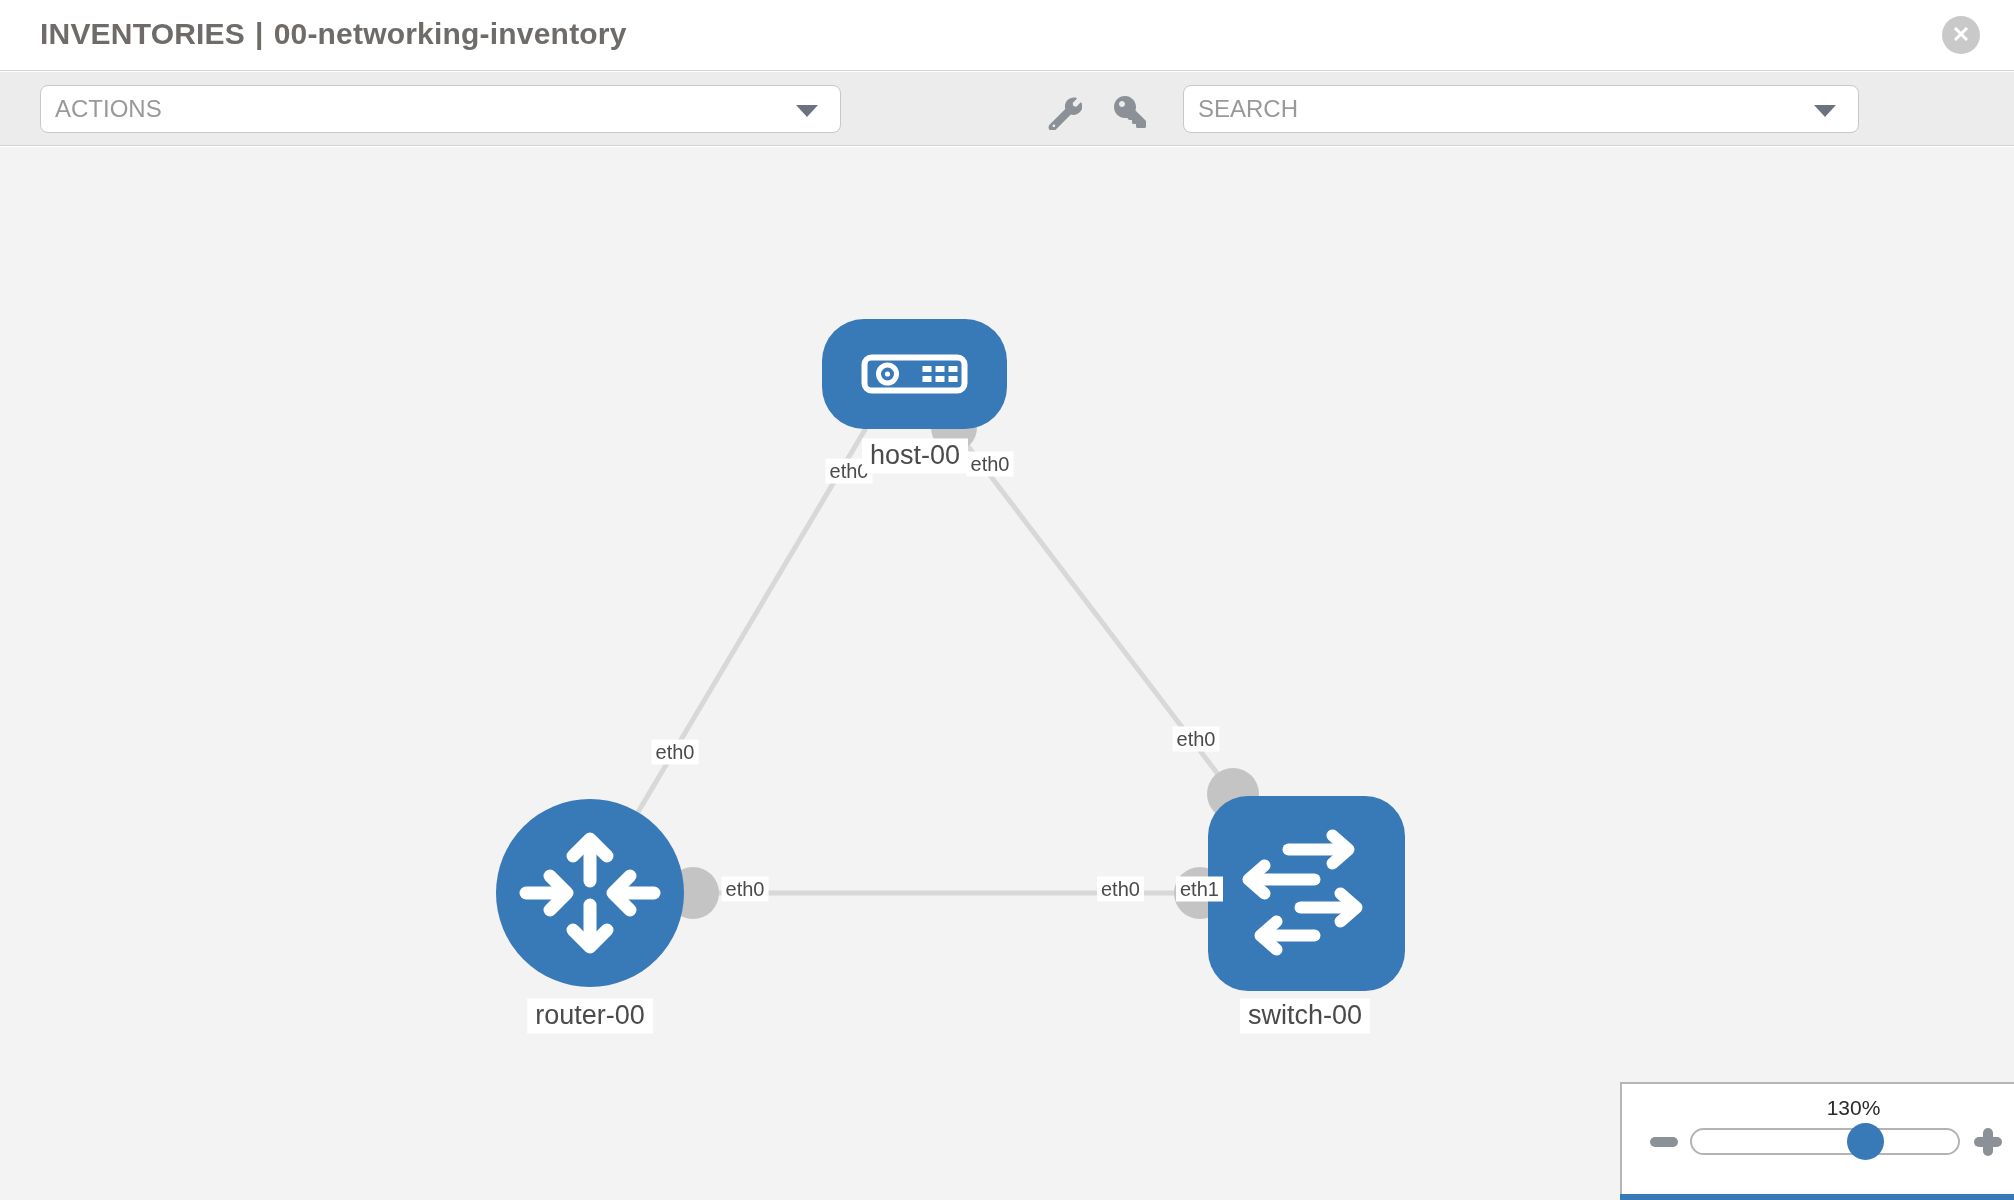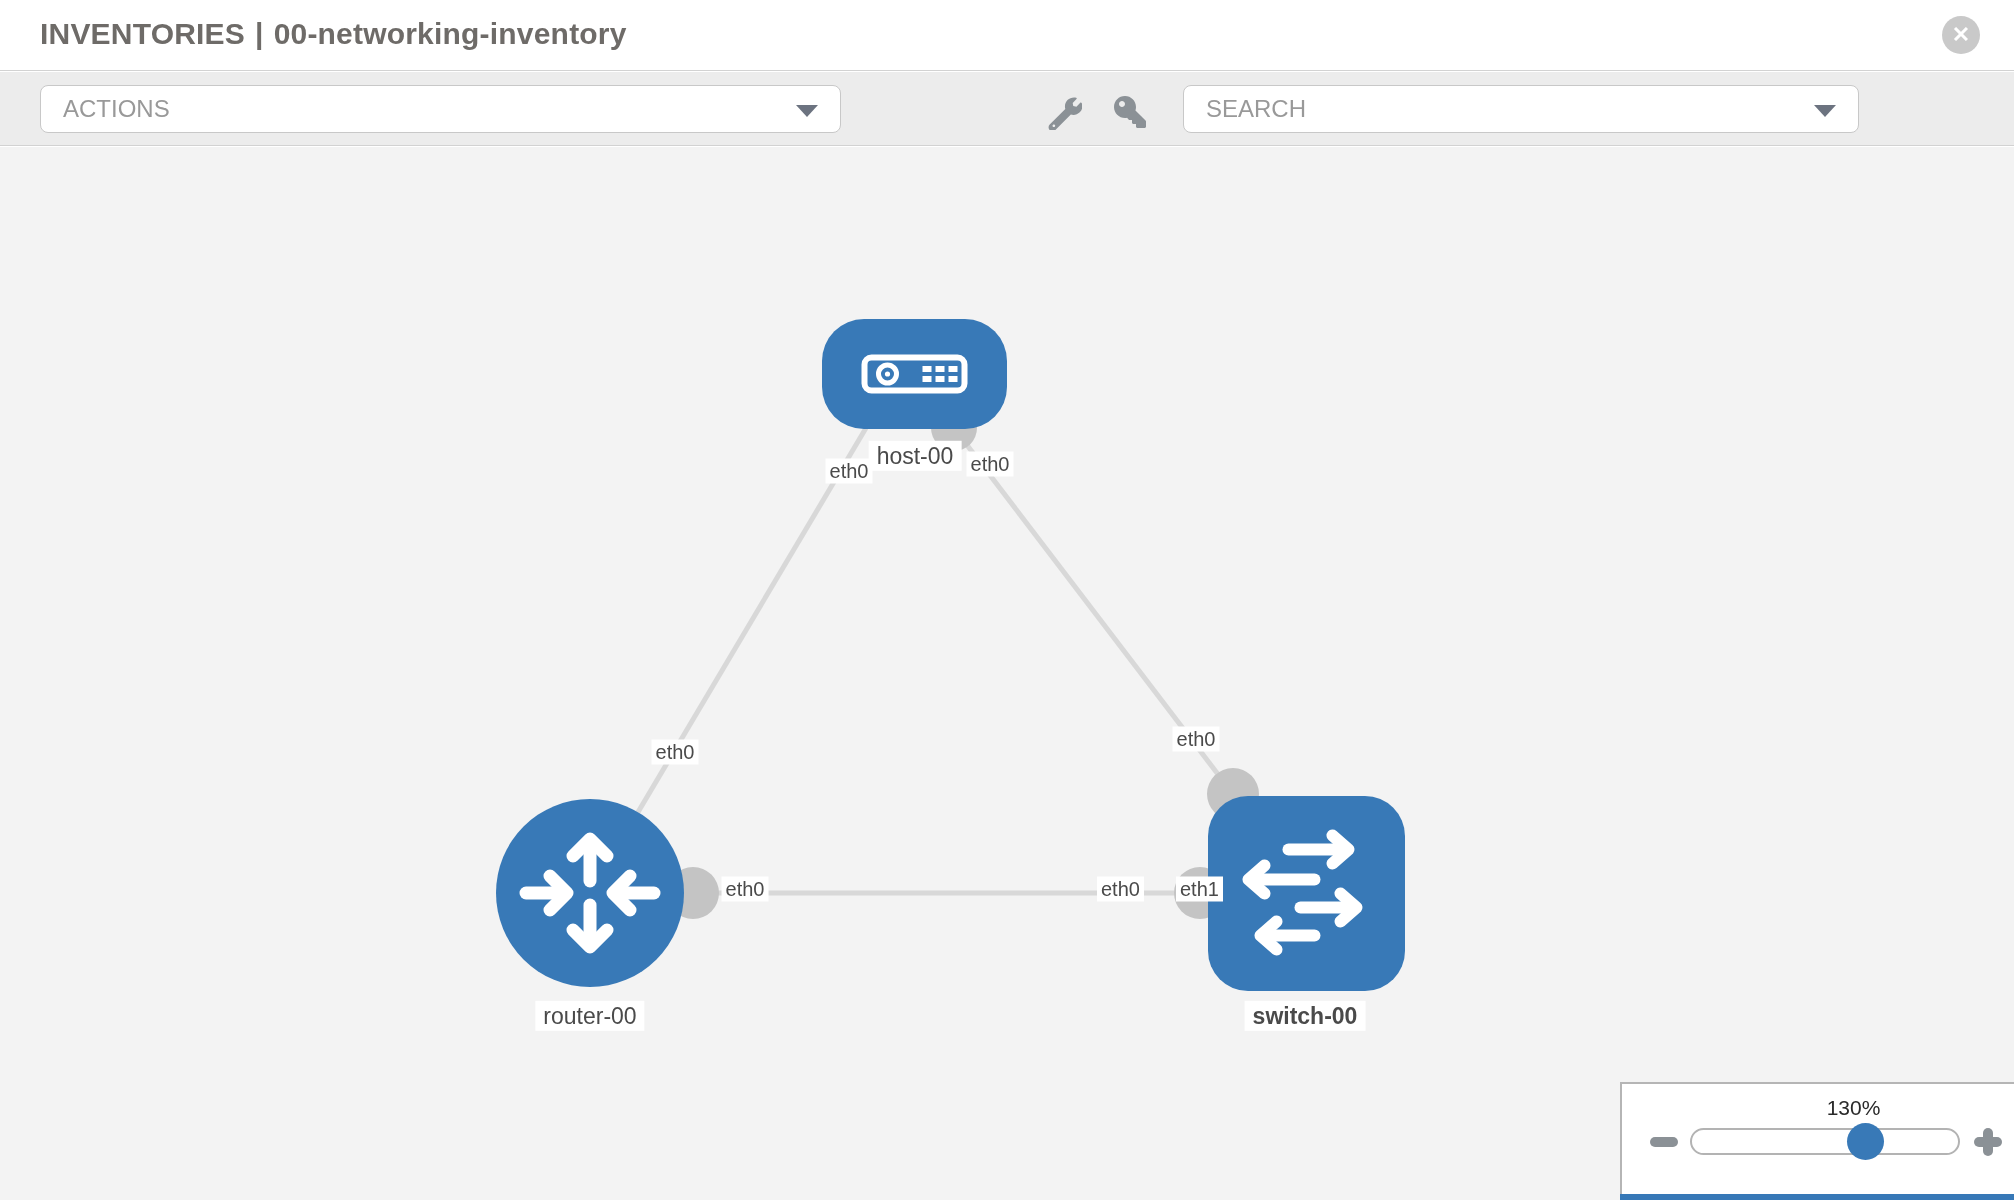--- a/index.html
+++ b/index.html
@@ -28,21 +28,21 @@
   }
 
   
   .toolbar{
     position:absolute; left:0; top:72px; width:2014px; height:74px;
     background:#ececec; border-bottom:1px solid #d2d2d2;
   }
   .combo{
     position:absolute; top:13px; height:48px; background:#ffffff;
     border:1px solid #c8c8c8; border-radius:8px;
-    display:flex; align-items:center; padding:0 22px;
+    display:flex; align-items:center; padding:0 14px;
     font-size:24px; color:#999999; cursor:pointer;
   }
   .combo .caret{
     position:absolute; right:22px; top:19px;
     width:0; height:0;
     border-left:11px solid transparent; border-right:11px solid transparent;
     border-top:12px solid #6c7380;
   }
   .combo.actions{ left:40px;  width:801px; }
   .combo.search { left:1183px; width:676px; }
@@ -58,21 +58,21 @@
   }
   svg.net{ position:absolute; left:0; top:0; }
 
   .chip, .node-label{
     position:absolute; background:#ffffff; color:#4a4a4a;
     white-space:nowrap; z-index:2;
     transform:translate(-50%,-50%);
   }
   .chip{ font-size:20px; line-height:1.15; padding:1px 4px; }
   .chip.left-anchor{ transform:translate(0,-50%); }
-  .node-label{ font-size:23px; line-height:1.15; padding:2px 8px; }
+  .node-label{ font-size:27px; line-height:1.15; padding:2px 8px; }
 
   
   .zoom-panel{
     position:absolute; left:1620px; top:935px; width:465px; height:118px;
     background:#ffffff; border-left:2px solid #b5b5b5; border-top:2px solid #b5b5b5;
     z-index:3;
   }
   .zoom-level{
     position:absolute; left:0; top:12px; width:100%;
     text-align:center; font-size:21px; color:#2a2a2a;
@@ -195,21 +195,21 @@
   <div class="chip" style="left:849px;  top:324px;">eth0</div>
   <div class="chip" style="left:990px;  top:317px;">eth0</div>
   <div class="chip" style="left:675px;  top:605px;">eth0</div>
   <div class="chip" style="left:1196px; top:592px;">eth0</div>
   <div class="chip" style="left:745px;  top:742px;">eth0</div>
   <div class="chip left-anchor" style="left:1097px; top:742px;">eth0</div>
   <div class="chip left-anchor" style="left:1176px; top:742px;">eth1</div>
 
   <div class="node-label" style="left:915px;  top:309px;">host-00</div>
   <div class="node-label" style="left:590px;  top:869px;">router-00</div>
-  <div class="node-label" style="left:1305px; top:869px;font-weight:bold;">switch-00</div>
+  <div class="node-label" style="left:1305px; top:869px;">switch-00</div>
 
   <div class="zoom-panel">
     <div class="zoom-level">130%</div>
     <div class="zoom-minus"></div>
     <div class="zoom-track"></div>
     <div class="zoom-handle"></div>
     <div class="zoom-plus">
       <div class="hbar"></div>
         <div class="vbar"></div>
     </div>

